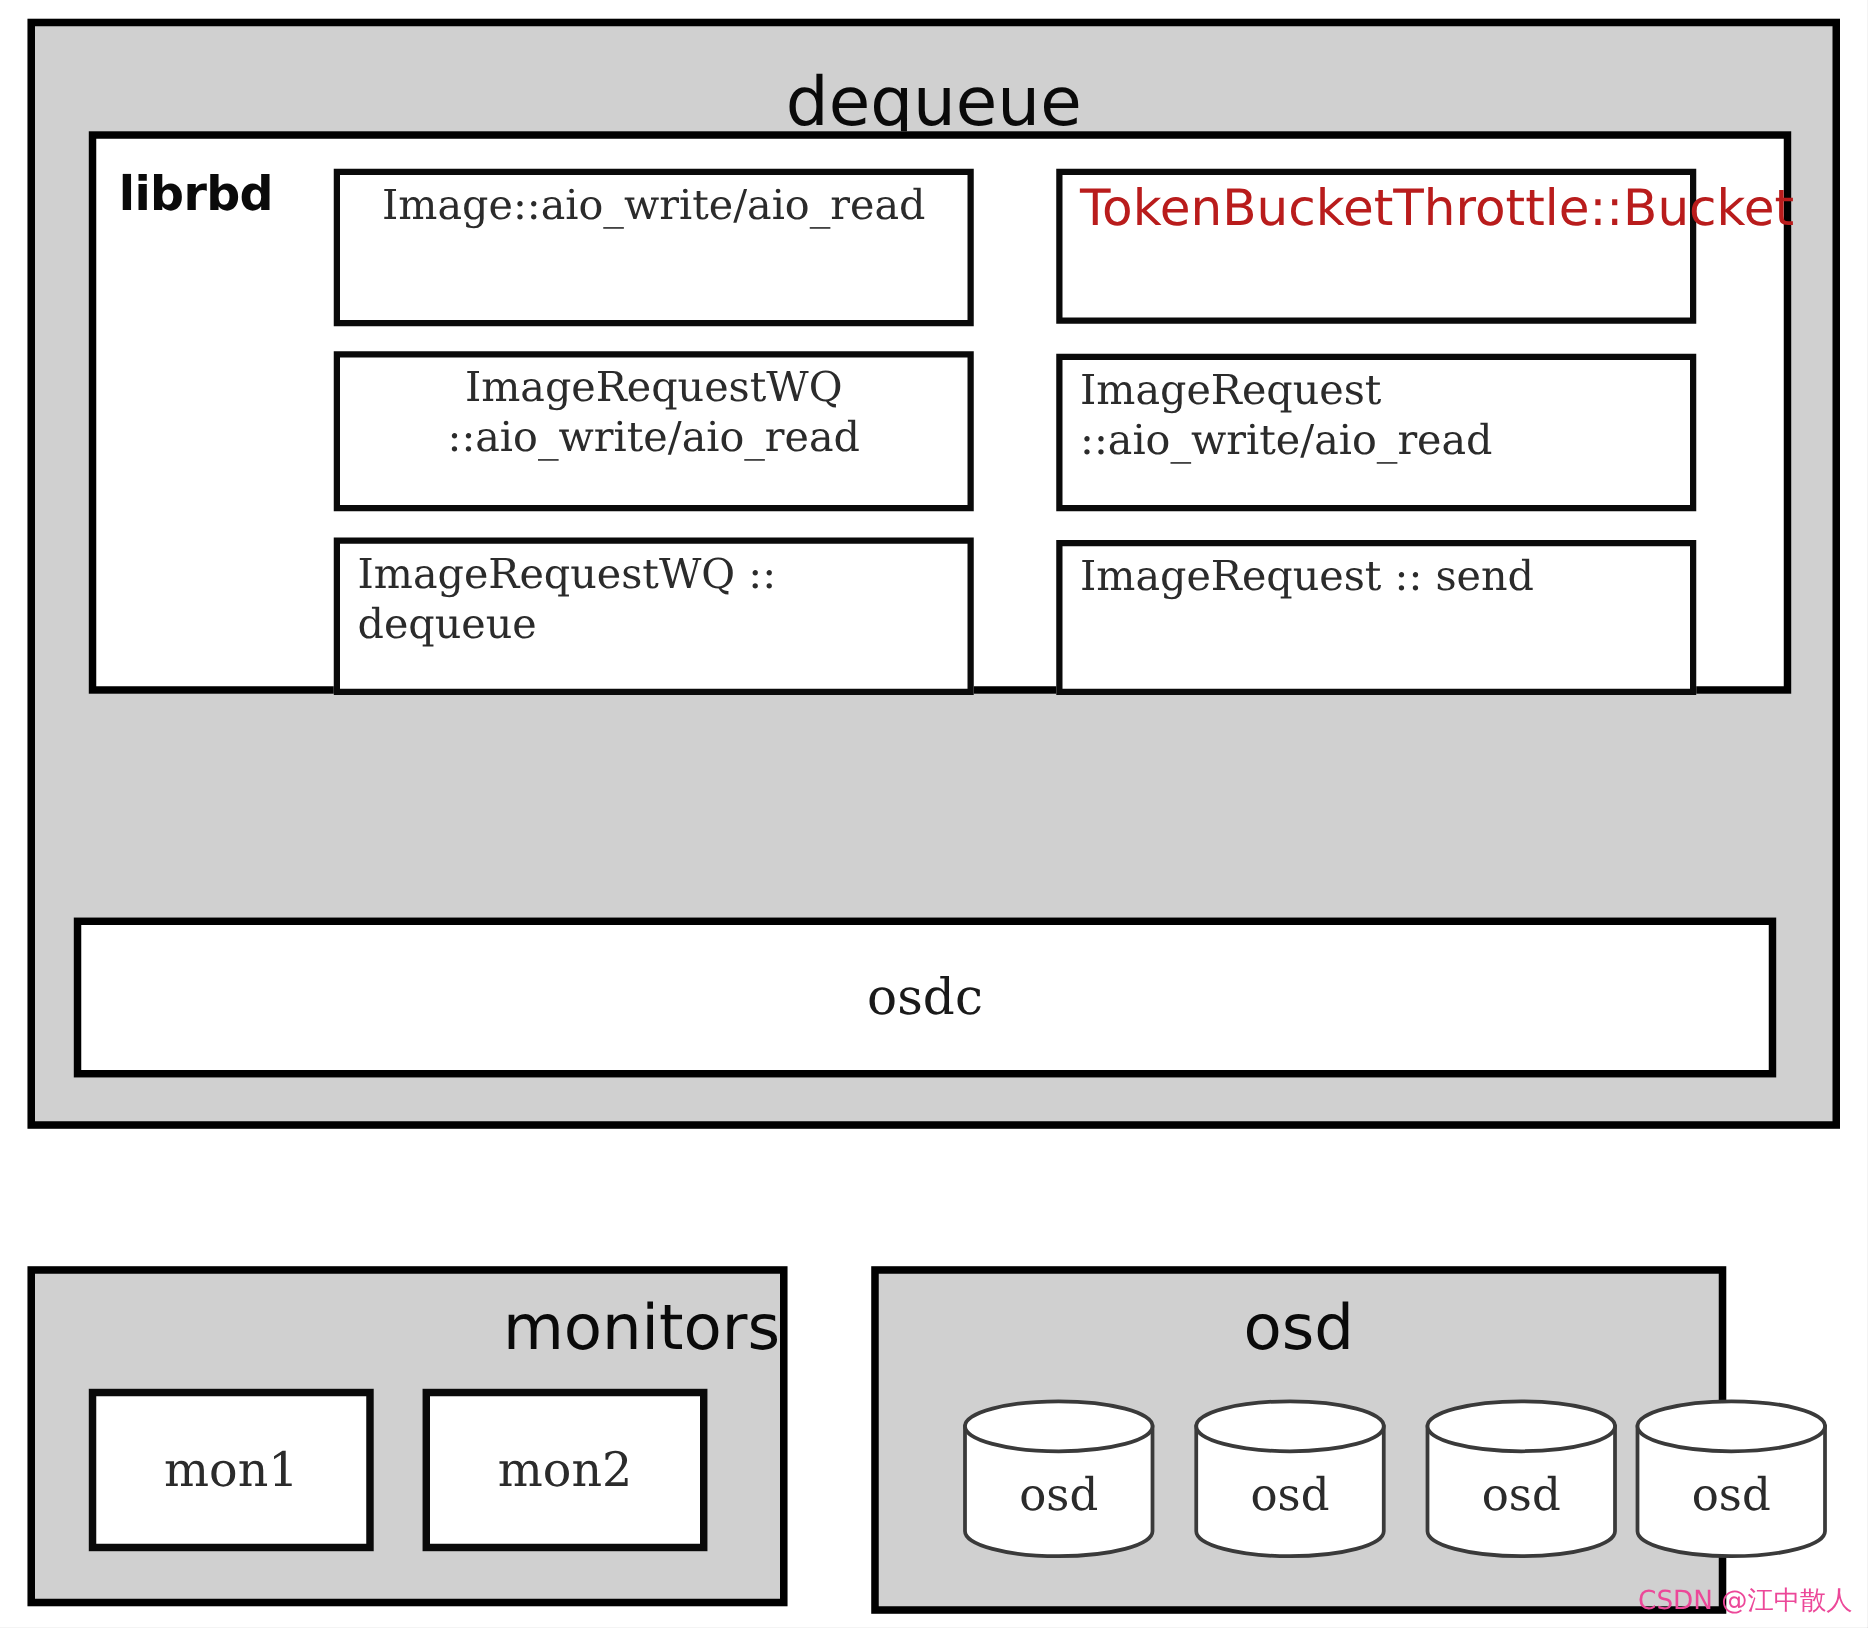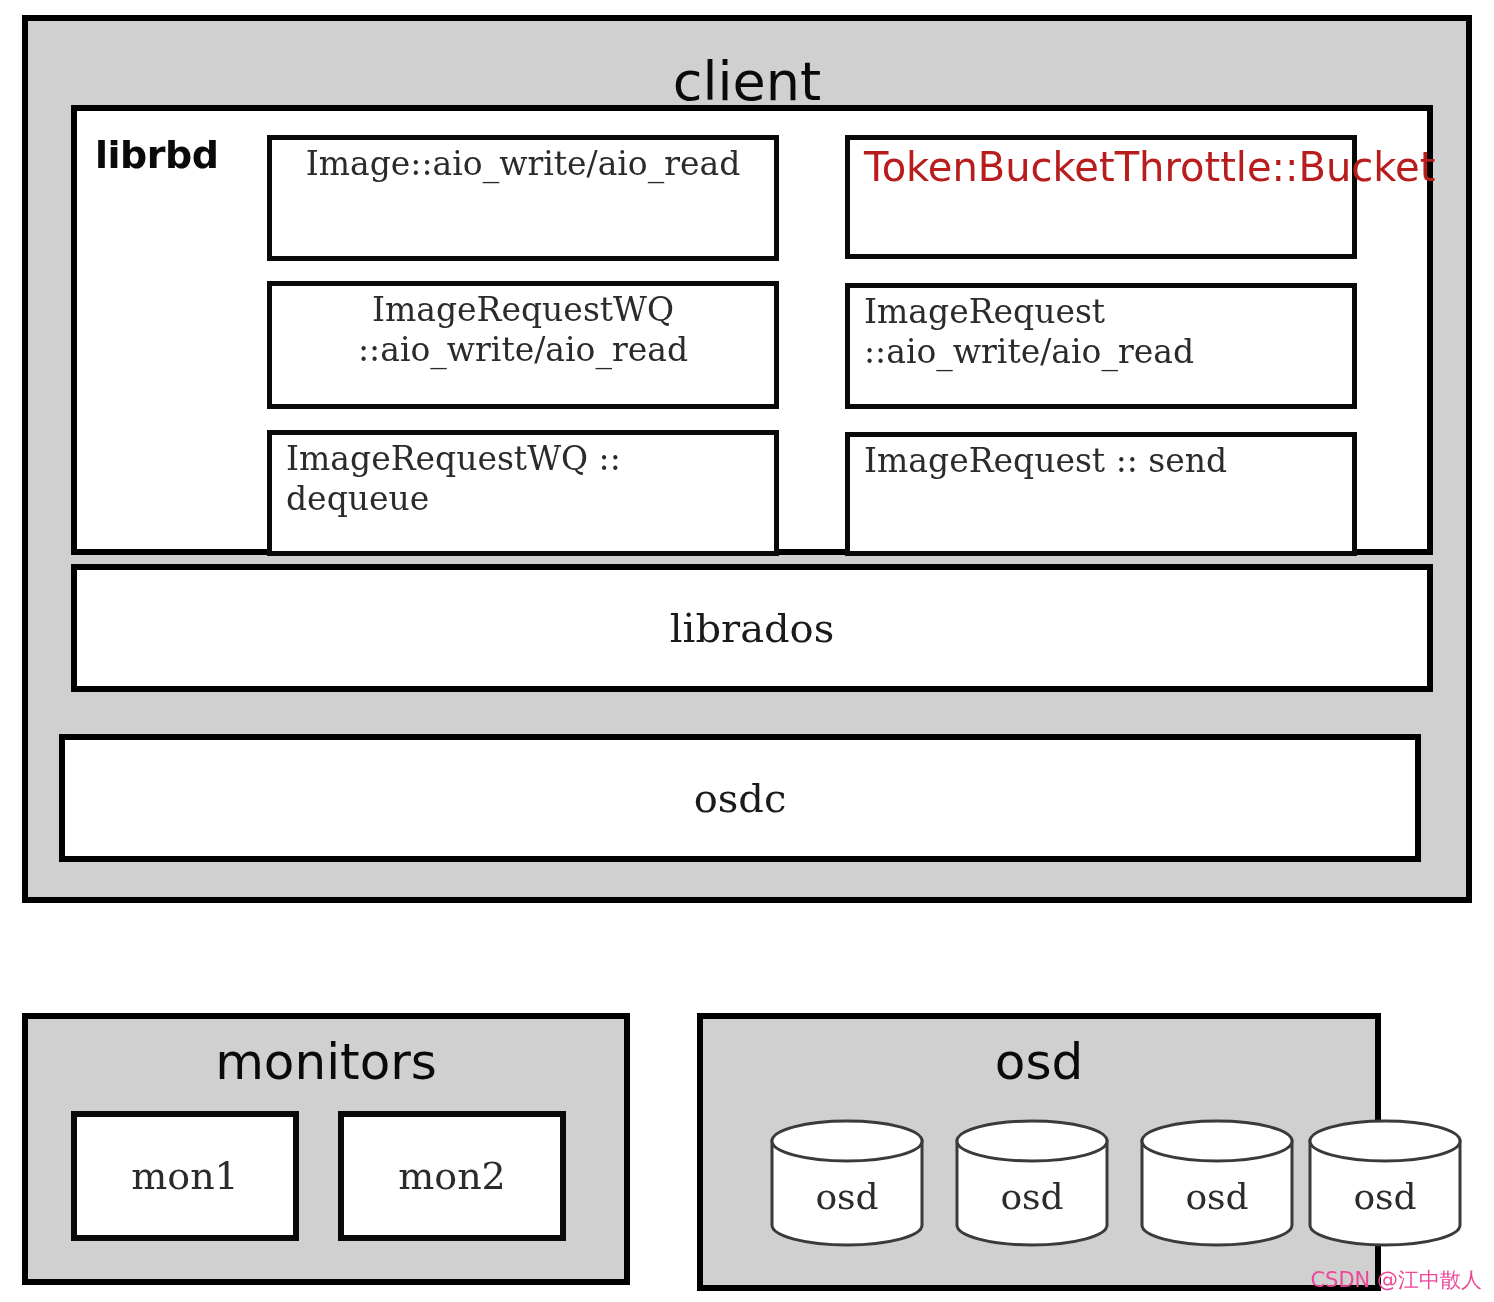--- a/index.html
+++ b/index.html
@@ -112,20 +112,21 @@
   
   #monitors-container {
     left: 22px;
     top: 1013px;
     width: 608px;
     height: 272px;
   }
   #monitors-title {
     top: 18px;
     font-size: 50px;
+    text-align: right;
   }
   .mon-box {
     background: #ffffff;
     border: 6px solid #0a0a0a;
     display: flex;
     align-items: center;
     justify-content: center;
     font-family: "DejaVu Serif", "Liberation Serif", serif;
     font-size: 38px;
     color: #2b2b2b;
@@ -171,21 +172,21 @@
     font-size: 21px;
     color: #ec4899;
     white-space: nowrap;
   }
 </style>
 </head>
 <body>
 
 <div class="abs group-box" id="client-container">
 
-  <div class="group-title" id="client-title">client</div>
+  <div class="group-title" id="client-title">dequeue</div>
 
   <div class="abs white-box" id="librbd-box">
 
     <div id="librbd-label">librbd</div>
 
     <div class="abs node-box fn-box fn-center" style="left:190px; top:24px; width:512px; height:126px;">
       <span class="txt">Image::aio_write/aio_read</span>
     </div>
 
     <div class="abs node-box fn-box fn-center" style="left:190px; top:170px; width:512px; height:128px;">
@@ -203,23 +204,20 @@
     <div class="abs node-box fn-box fn-left" style="left:768px; top:172px; width:512px; height:126px;">
       <span class="txt">ImageRequest ::aio_write/aio_read</span>
     </div>
 
     <div class="abs node-box fn-box fn-left" style="left:768px; top:321px; width:512px; height:124px;">
       <span class="txt">ImageRequest :: send</span>
     </div>
 
   </div>
 
-  <div class="abs wide-box" style="left:43px; top:543px; width:1362px; height:128px;">
-    <span>librados</span>
-  </div>
 
   <div class="abs wide-box" style="left:31px; top:713px; width:1362px; height:128px;">
     <span>osdc</span>
   </div>
 
 </div>
 
 <div class="abs group-box" id="monitors-container">
 
   <div class="group-title" id="monitors-title">monitors</div>

